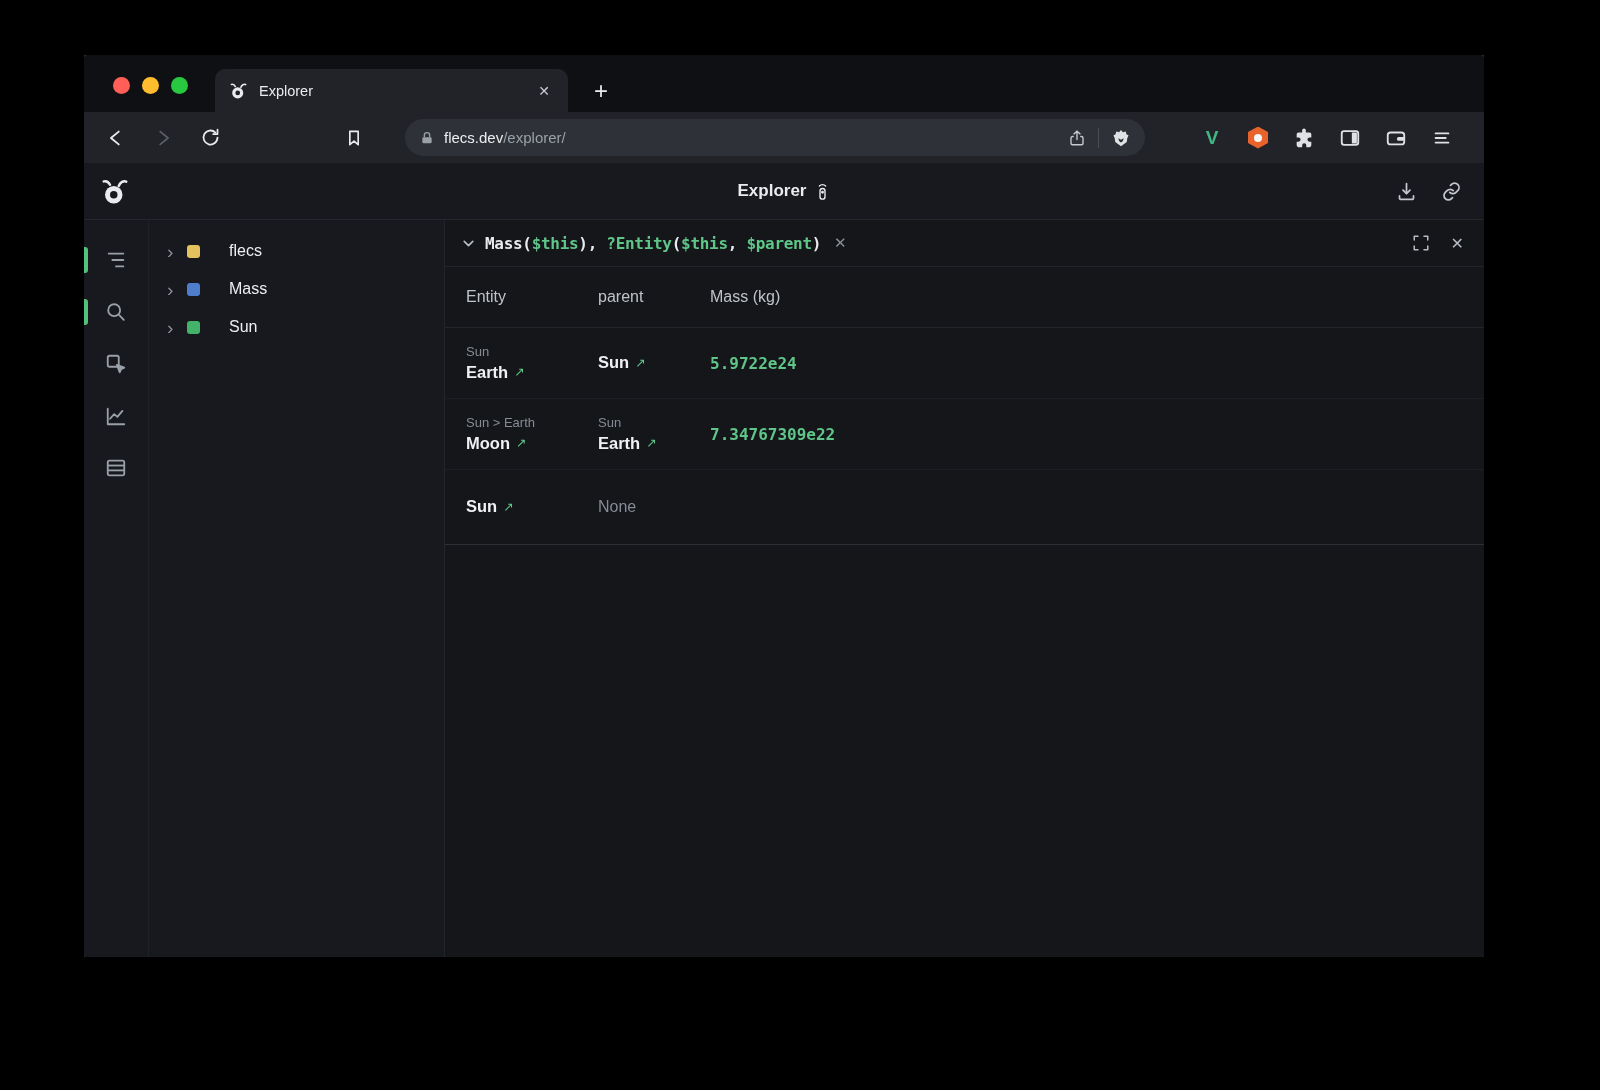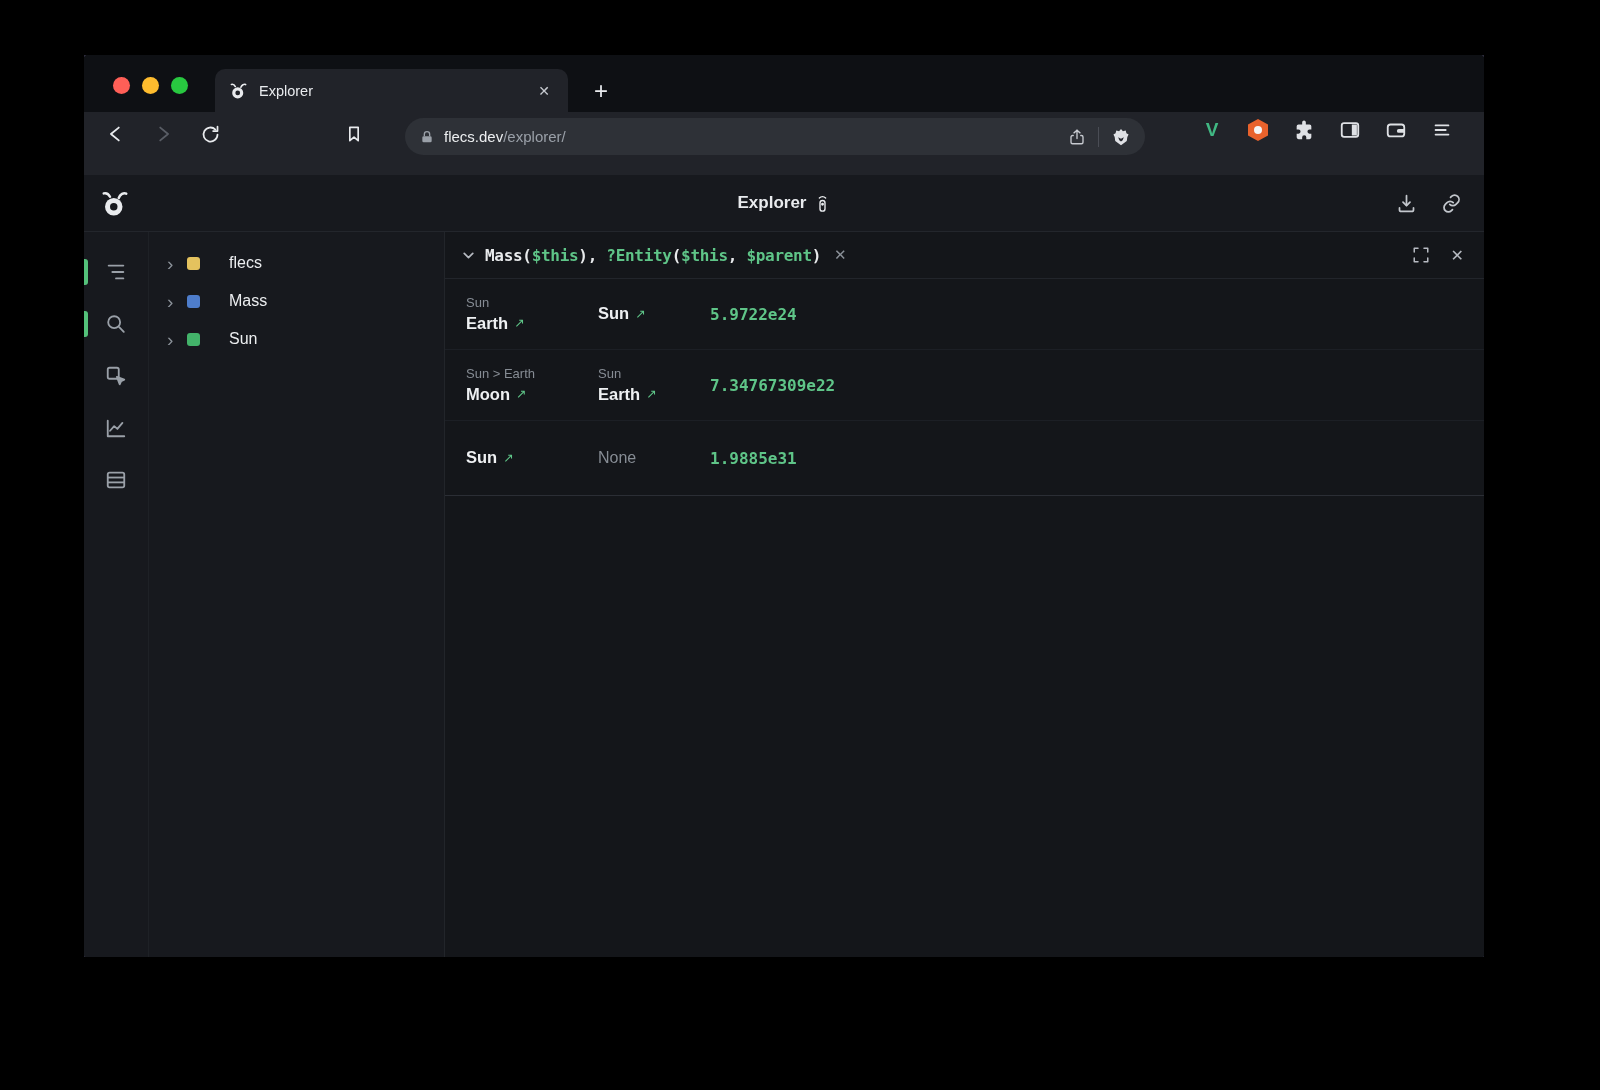--- a/index.html
+++ b/index.html
@@ -12,21 +12,21 @@
   .tabbar{height:57px;background:#0e1014;position:relative;flex:0 0 auto;}
   .traffic{position:absolute;left:29px;top:22px;display:flex;gap:12px;}
   .tl{width:17px;height:17px;border-radius:50%;}
   .tl.red{background:#ff5f57}.tl.yellow{background:#febc2e}.tl.green{background:#28c840}
   .tab{position:absolute;left:131px;top:14px;width:353px;height:43px;background:#212329;
     border-radius:10px 10px 0 0;display:flex;align-items:center;padding:0 14px;box-sizing:border-box;}
   .tab-title{color:#e9ebee;font-size:14.5px;font-weight:500;margin-left:11px;flex:1;}
   .tab-close{color:#c7cad0;font-size:14px;cursor:default;padding:2px 4px;}
   .newtab{position:absolute;left:502px;top:14px;height:43px;display:flex;align-items:center;
     color:#e9ebee;font-size:24px;font-weight:300;padding:0 8px;}
-  .toolbar{height:51px;background:#212329;display:flex;align-items:flex-start;padding:6px 16px;flex:0 0 auto;}
+  .toolbar{height:51px;background:#212329;display:flex;align-items:center;padding:0 16px;flex:0 0 auto;}
   .navbtn{width:32px;height:32px;display:flex;align-items:center;justify-content:center;margin-right:15px;}
   .urlbar{width:740px;height:37px;background:#2e3137;border-radius:19px;display:flex;align-items:center;
     padding:0 14px;box-sizing:border-box;margin-left:20px;}
   .url-text{font-size:15px;margin-left:9px;white-space:pre;}
   .url-domain{color:#eceef0;}
   .url-path{color:#9aa0a8;}
   .url-spacer{flex:1;}
   .url-sep{width:1px;height:20px;background:#4a4d55;margin:0 12px;}
   .ext-icons{margin-left:auto;display:flex;align-items:center;gap:22px;padding-right:14px;}
   .ext{width:24px;height:24px;display:flex;align-items:center;justify-content:center;}
@@ -309,20 +309,25 @@
                     <path d="M3 8V3h5"></path>
                     <path d="M16 3h5v5"></path>
                     <path d="M21 16v5h-5"></path>
                     <path d="M8 21H3v-5"></path>
                   </svg>
               </span>
               <span class="qb-close">✕</span>
             </span>
           </div>
 
+          <div class="thead">
+            <span class="th">Entity</span>
+            <span class="th">parent</span>
+            <span class="th">Mass (kg)</span>
+          </div>
 
           <div class="trow">
             <div class="cell">
               <span class="path-small">Sun</span>
               <span class="ent-link">
                 <span class="ent-name">Earth</span>
                 <span class="arrow-ne">↗</span>
               </span>
             </div>
             <div class="cell">
@@ -358,23 +363,20 @@
 
           <div class="trow last">
             <div class="cell">
               <span class="ent-link">
                 <span class="ent-name">Sun</span>
                 <span class="arrow-ne">↗</span>
               </span>
             </div>
             <div class="cell">
               <span class="none-val">None</span>
-            </div>
-            <div class="cell">
-              <span class="mass-val">1.9885e31</span>
             </div>
           </div>
 
           <div class="main-empty"></div>
         </div>
       </div>
     </div>
 
   </div>
 </div>

